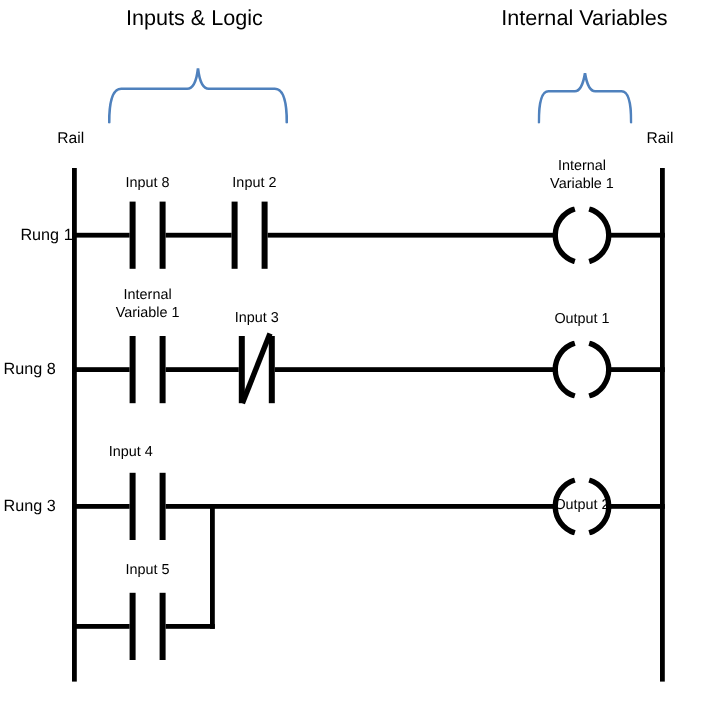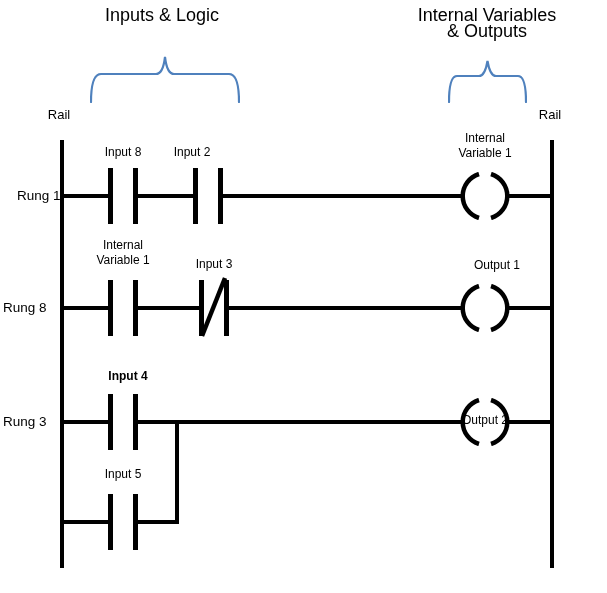--- a/index.html
+++ b/index.html
@@ -19,21 +19,20 @@
 </head>
 <body>
 
 <div id="canvas">
 
   <div class="title" style="left:92px;top:7px;width:140px;">
     <div>Inputs &amp; Logic</div>
   </div>
   <div class="title" style="left:413px;top:7px;width:148px;">
     <div>Internal Variables</div>
-    <div>&amp; Outputs</div>
   </div>
 
   <svg style="left:90px;top:56px;" width="150" height="47" viewBox="0 0 150 47">
     <path d="M1,46 Q1,18 11,18 L66,18 Q73,18 75,1 Q77,18 84,18 L139,18 Q149,18 149,46" fill="none" stroke="#4F81BD" stroke-width="2.2" stroke-linecap="round"></path>
   </svg>
   <svg style="left:448px;top:60px;" width="79" height="43" viewBox="0 0 79 43">
     <path d="M1,42 Q1,16 9,16 L31,16 Q37,16 39.5,1 Q42,16 48,16 L70,16 Q78,16 78,42" fill="none" stroke="#4F81BD" stroke-width="2.2" stroke-linecap="round"></path>
   </svg>
 
   <div class="rail-lbl" style="left:29px;top:107px;width:60px;">Rail</div>
@@ -45,21 +44,21 @@
   <div class="rung-lbl" style="left:17px;top:188px;width:50px;">Rung 1</div>
   <div class="hline" style="left:60px;top:194px;width:48px;"></div>
   <div class="hline" style="left:138px;top:194px;width:55px;"></div>
   <div class="hline" style="left:223px;top:194px;width:240px;"></div>
   <div class="hline" style="left:507px;top:194px;width:47px;"></div>
 
   <div class="lbl" style="left:83px;top:145px;width:80px;">Input 8</div>
   <div class="bar" style="left:108px;top:168px;"></div>
   <div class="bar" style="left:133px;top:168px;"></div>
 
-  <div class="lbl" style="left:152px;top:145px;width:80px;">Input 2</div>
+  <div class="lbl" style="left:172px;top:145px;width:80px;">Input 2</div>
   <div class="bar" style="left:193px;top:168px;"></div>
   <div class="bar" style="left:218px;top:168px;"></div>
 
   <div class="lbl" style="left:450px;top:131px;width:70px;">Internal Variable 1</div>
   <svg style="left:459px;top:172px;" width="52" height="48" viewBox="0 0 52 48">
     <path d="M20,2 A23,23 0 0 0 20,46" fill="none" stroke="#000" stroke-width="4.5"></path>
     <path d="M32,2 A23,23 0 0 1 32,46" fill="none" stroke="#000" stroke-width="4.5"></path>
   </svg>
 
   <div class="rung-lbl" style="left:3px;top:300px;width:50px;">Rung 8</div>
@@ -72,32 +71,32 @@
   <div class="bar" style="left:108px;top:280px;"></div>
   <div class="bar" style="left:133px;top:280px;"></div>
 
   <div class="lbl" style="left:174px;top:257px;width:80px;">Input 3</div>
   <div class="bar" style="left:199px;top:280px;"></div>
   <div class="bar" style="left:224px;top:280px;"></div>
   <svg style="left:196px;top:274px;" width="36" height="66" viewBox="0 0 36 66">
     <line x1="6" y1="62" x2="29" y2="4" stroke="#000" stroke-width="4.5"></line>
   </svg>
 
-  <div class="lbl" style="left:457px;top:258px;width:80px;">Output 1</div>
+  <div class="lbl" style="left:445px;top:258px;width:80px;">Output 1</div>
   <svg style="left:459px;top:284px;" width="52" height="48" viewBox="0 0 52 48">
     <path d="M20,2 A23,23 0 0 0 20,46" fill="none" stroke="#000" stroke-width="4.5"></path>
     <path d="M32,2 A23,23 0 0 1 32,46" fill="none" stroke="#000" stroke-width="4.5"></path>
   </svg>
 
   <div class="rung-lbl" style="left:3px;top:414px;width:50px;">Rung 3</div>
   <div class="hline" style="left:60px;top:420px;width:48px;"></div>
   <div class="hline" style="left:138px;top:420px;width:325px;"></div>
   <div class="hline" style="left:507px;top:420px;width:47px;"></div>
 
-  <div class="lbl" style="left:88px;top:369px;width:80px;font-weight:bold;">Input 4</div>
+  <div class="lbl" style="left:69px;top:369px;width:80px;">Input 4</div>
   <div class="bar" style="left:108px;top:394px;"></div>
   <div class="bar" style="left:133px;top:394px;"></div>
 
   <div class="lbl" style="left:445px;top:369px;width:80px;margin-top:44px;">Output 2</div>
   <svg style="left:459px;top:398px;" width="52" height="48" viewBox="0 0 52 48">
     <path d="M20,2 A23,23 0 0 0 20,46" fill="none" stroke="#000" stroke-width="4.5"></path>
     <path d="M32,2 A23,23 0 0 1 32,46" fill="none" stroke="#000" stroke-width="4.5"></path>
   </svg>
 
   <div class="vline" style="left:175px;top:420px;height:104px;"></div>

